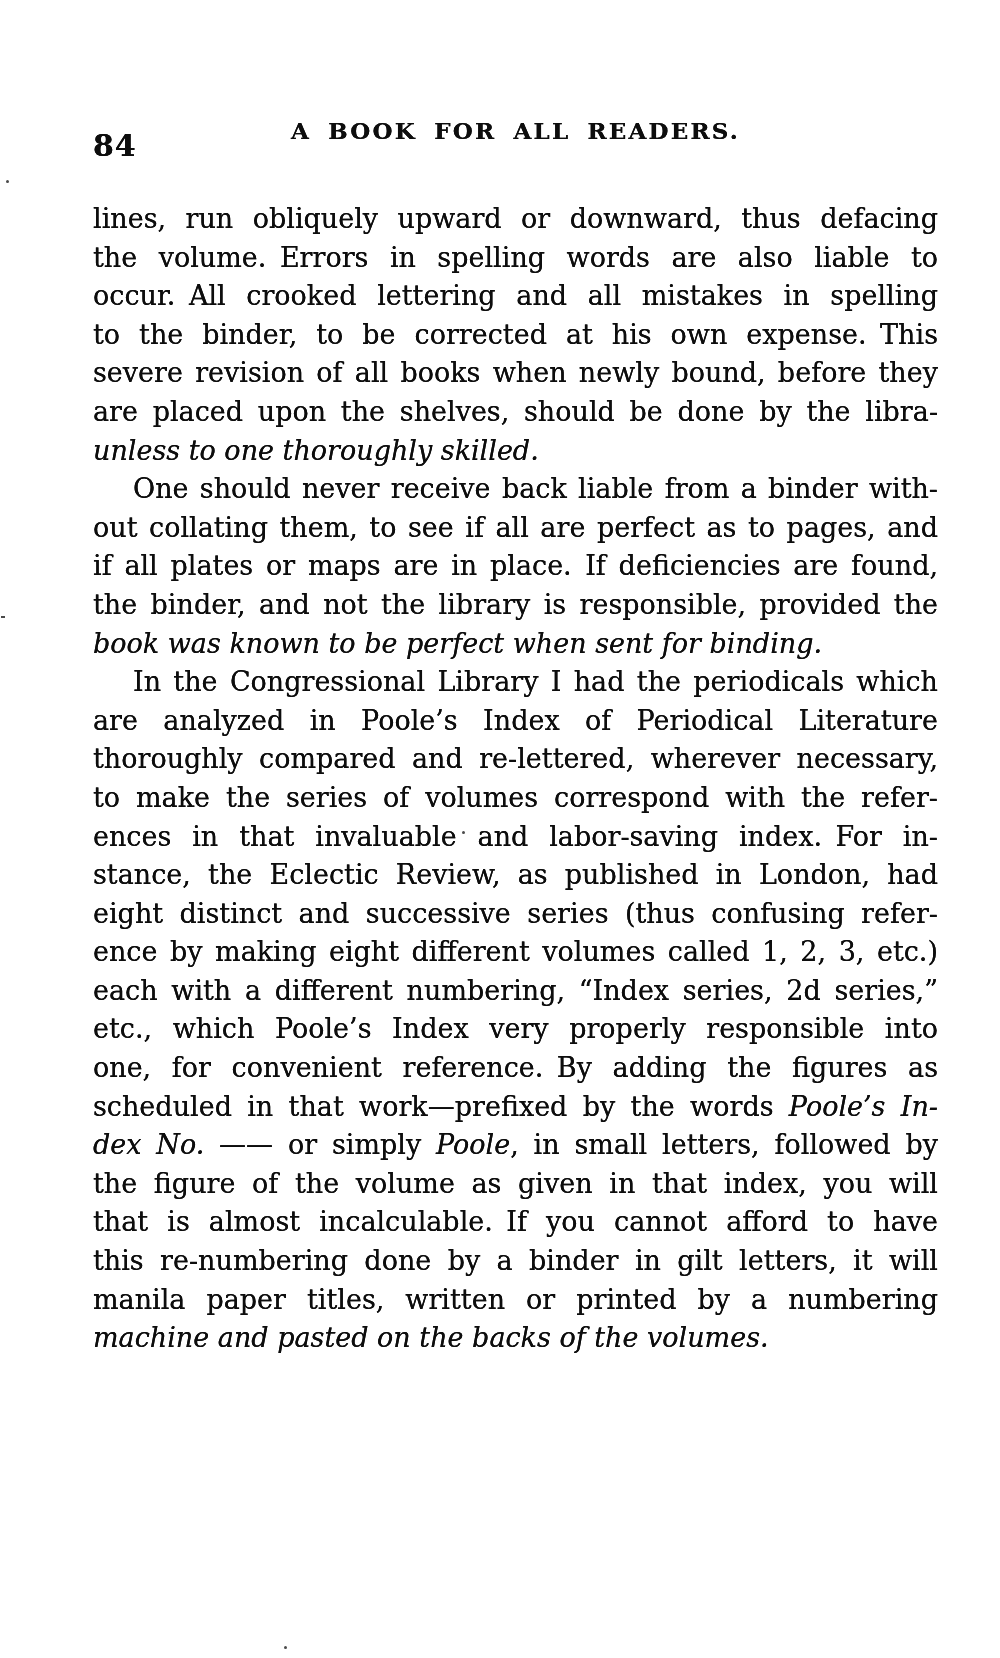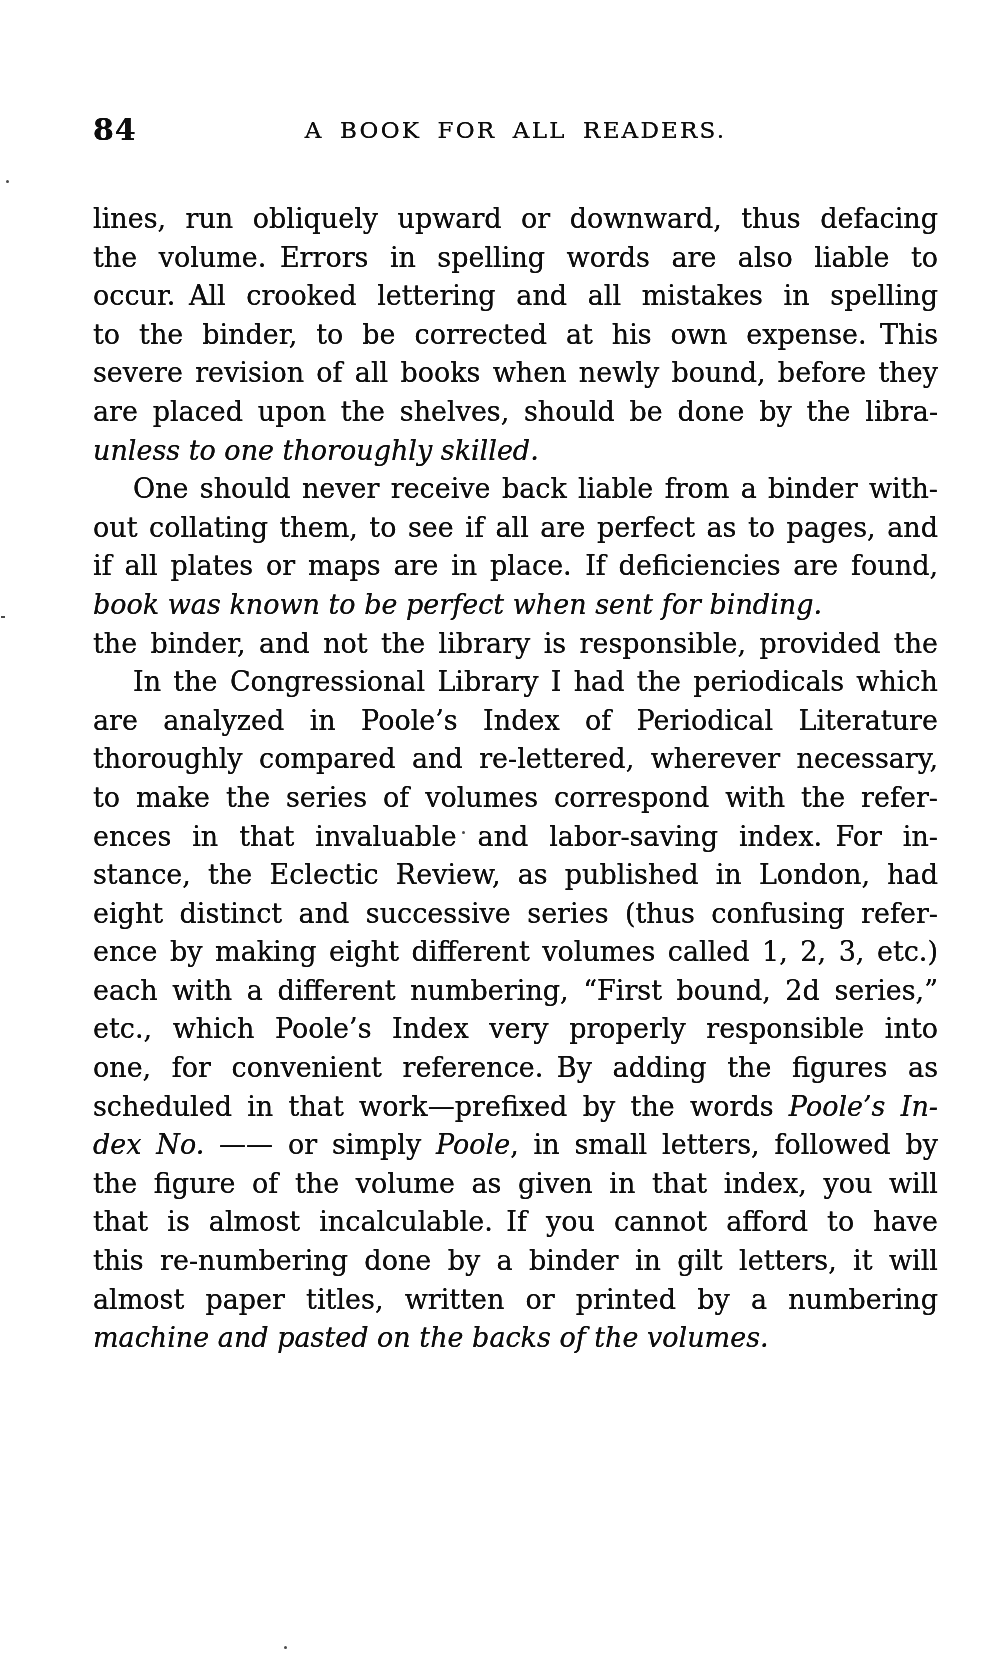--- a/index.html
+++ b/index.html
@@ -14,34 +14,34 @@
     position: relative;
     width: 1000px;
     height: 1658px;
     background: #ffffff;
     color: #0d0d0d;
     font-family: "DejaVu Serif", "Liberation Serif", serif;
   }
   .page-number {
     position: absolute;
     left: 93px;
-    top: 112px;
+    top: 128px;
     font-size: 30px;
     font-weight: bold;
     letter-spacing: 1px;
     text-shadow: 0 0 0.6px currentColor;
   }
   .running-head {
     position: absolute;
     left: 93px;
     top: 117px;
     width: 845px;
     text-align: center;
     font-size: 23px;
-    font-weight: normal;
+    font-weight: bold;
     letter-spacing: 2.2px;
     word-spacing: 7px;
     text-shadow: 0 0 0.6px currentColor;
     white-space: nowrap;
   }
   .page-body {
     position: absolute;
     left: 93px;
     top: 200px;
     width: 845px;
@@ -88,39 +88,39 @@
       <div class="line"><span>lines, run obliquely upward or downward, thus defacing</span></div>
       <div class="line"><span>the volume. Errors in spelling words are also liable to</span></div>
       <div class="line"><span>occur. All crooked lettering and all mistakes in spelling</span></div>
       <div class="line"><span>to the binder, to be corrected at his own expense. This</span></div>
       <div class="line"><span>severe revision of all books when newly bound, before they</span></div>
       <div class="line"><span>are placed upon the shelves, should be done by the libra-</span></div>
       <div class="line end"><span>unless to one thoroughly skilled.</span></div>
       <div class="line indent"><span>One should never receive back liable from a binder with-</span></div>
       <div class="line"><span>out collating them, to see if all are perfect as to pages, and</span></div>
       <div class="line"><span>if all plates or maps are in place. If deficiencies are found,</span></div>
+      <div class="line"><span>the binder, and not the library is responsible, provided the</span></div>
       <div class="line end"><span>book was known to be perfect when sent for binding.</span></div>
-      <div class="line"><span>the binder, and not the library is responsible, provided the</span></div>
       <div class="line indent"><span>In the Congressional Library I had the periodicals which</span></div>
       <div class="line"><span>are analyzed in Poole’s Index of Periodical Literature</span></div>
       <div class="line"><span>thoroughly compared and re-lettered, wherever necessary,</span></div>
       <div class="line"><span>to make the series of volumes correspond with the refer-</span></div>
       <div class="line"><span>ences in that invaluable and labor-saving index. For in-</span></div>
       <div class="line"><span>stance, the Eclectic Review, as published in London, had</span></div>
       <div class="line"><span>eight distinct and successive series (thus confusing refer-</span></div>
       <div class="line"><span>ence by making eight different volumes called 1, 2, 3, etc.)</span></div>
-      <div class="line"><span>each with a different numbering, “First bound, 2d series,”</span></div>
+      <div class="line"><span>each with a different numbering, “Index series, 2d series,”</span></div>
       <div class="line"><span>etc., which Poole’s Index very properly responsible into</span></div>
       <div class="line"><span>one, for convenient reference. By adding the figures as</span></div>
       <div class="line"><span>scheduled in that work—prefixed by the words </span><span class="italic">Poole’s In-</span></div>
       <div class="line"><span class="italic">dex No.</span><span> —— or simply </span><span class="italic">Poole</span><span>, in small letters, followed by</span></div>
       <div class="line"><span>the figure of the volume as given in that index, you will</span></div>
       <div class="line"><span>that is almost incalculable. If you cannot afford to have</span></div>
       <div class="line"><span>this re-numbering done by a binder in gilt letters, it will</span></div>
-      <div class="line"><span>almost paper titles, written or printed by a numbering</span></div>
+      <div class="line"><span>manila paper titles, written or printed by a numbering</span></div>
       <div class="line end"><span>machine and pasted on the backs of the volumes.</span></div>
     </div>
 
   <div class="speck speck-1"></div>
   <div class="speck speck-2"></div>
   <div class="speck speck-3"></div>
   <div class="speck speck-4"></div>
 
 </div>
 

